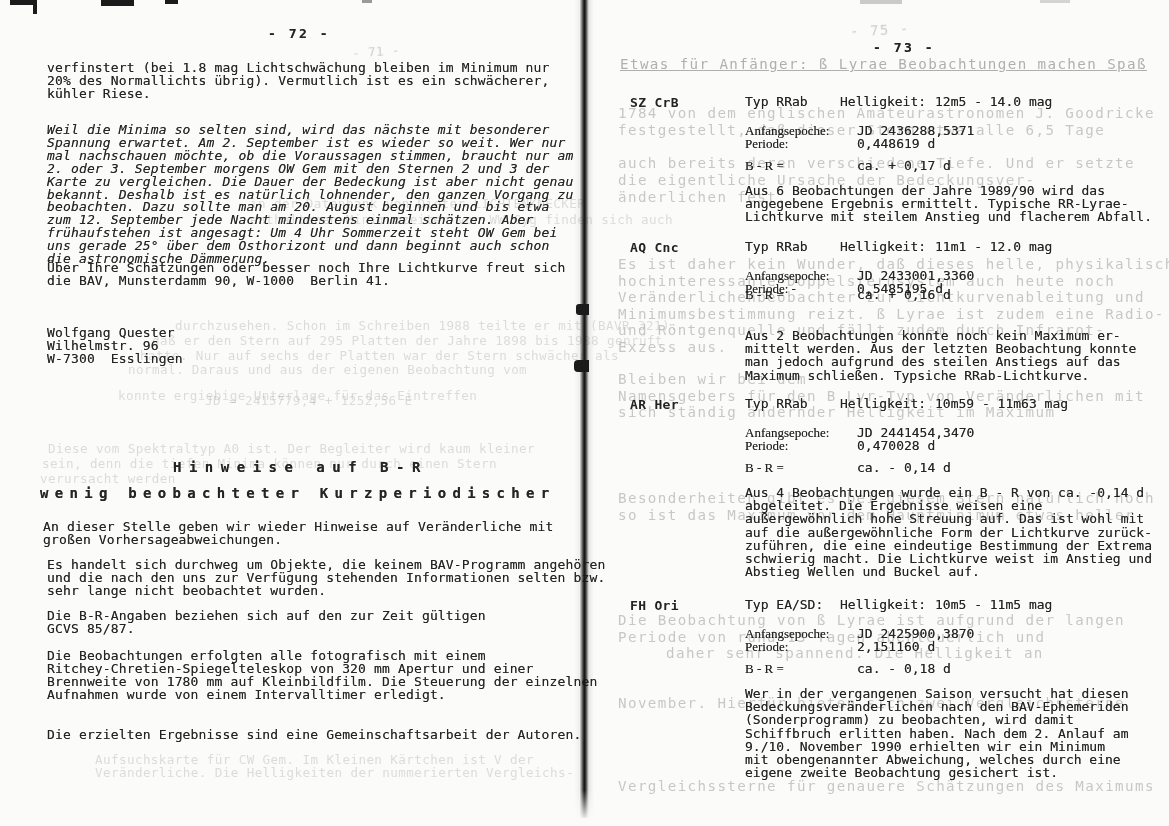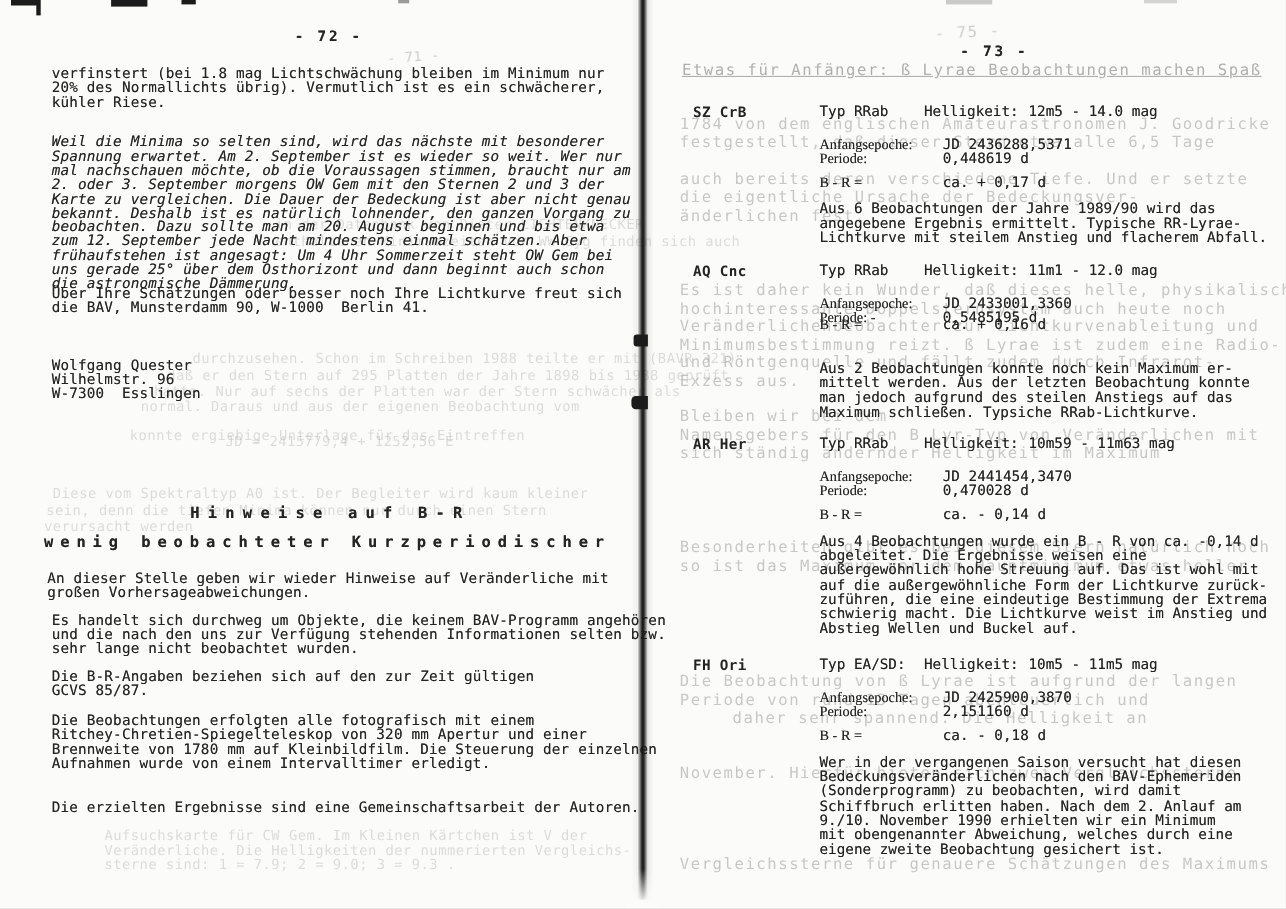--- a/index.html
+++ b/index.html
@@ -62,21 +62,20 @@
     <div class="ghost ghost-l" style="left:152px;top:333px;">daß er den Stern auf 295 Platten der Jahre 1898 bis 1988 geprüft</div>
     <div class="ghost ghost-l" style="left:140px;top:348px;">hatte. Nur auf sechs der Platten war der Stern schwächer als</div>
     <div class="ghost ghost-l" style="left:128px;top:362px;">normal. Daraus und aus der eigenen Beobachtung vom</div>
     <div class="ghost ghost-l" style="left:118px;top:388px;">konnte ergiebige Unterlage für das Eintreffen</div>
     <div class="ghost ghost-l" style="left:205px;top:393px;">JD = 2415779,4 + 1252,56 E</div>
     <div class="ghost ghost-l" style="left:48px;top:441px;">Diese vom Spektraltyp A0 ist. Der Begleiter wird kaum kleiner</div>
     <div class="ghost ghost-l" style="left:42px;top:456px;">sein, denn die tiefen Minima können nur durch einen Stern</div>
     <div class="ghost ghost-l" style="left:40px;top:471px;">verursacht werden</div>
     <div class="ghost ghost-l" style="left:95px;top:752px;">Aufsuchskarte für CW Gem. Im Kleinen Kärtchen ist V der</div>
     <div class="ghost ghost-l" style="left:95px;top:765px;">Veränderliche. Die Helligkeiten der nummerierten Vergleichs-</div>
-    <div class="ghost ghost-l" style="left:95px;top:778px;">sterne sind: 1 = 7.9; 2 = 9.0; 3 = 9.3 .</div>
     <div class="ghost ghost-l ghost-num" style="left:352px;top:44px;transform:rotate(-4deg);">- 71 -</div>
 
     <div class="txt pagenum" style="left:268px;top:28px;">- 72 -</div>
 
     <div class="txt" style="left:47px;top:62px;">verfinstert (bei 1.8 mag Lichtschwächung bleiben im Minimum nur
 20% des Normallichts übrig). Vermutlich ist es ein schwächerer,
 kühler Riese.</div>
     <div class="txt" style="left:47px;top:124px;font-style:italic;">Weil die Minima so selten sind, wird das nächste mit besonderer
 Spannung erwartet. Am 2. September ist es wieder so weit. Wer nur
 mal nachschauen möchte, ob die Voraussagen stimmen, braucht nur am

